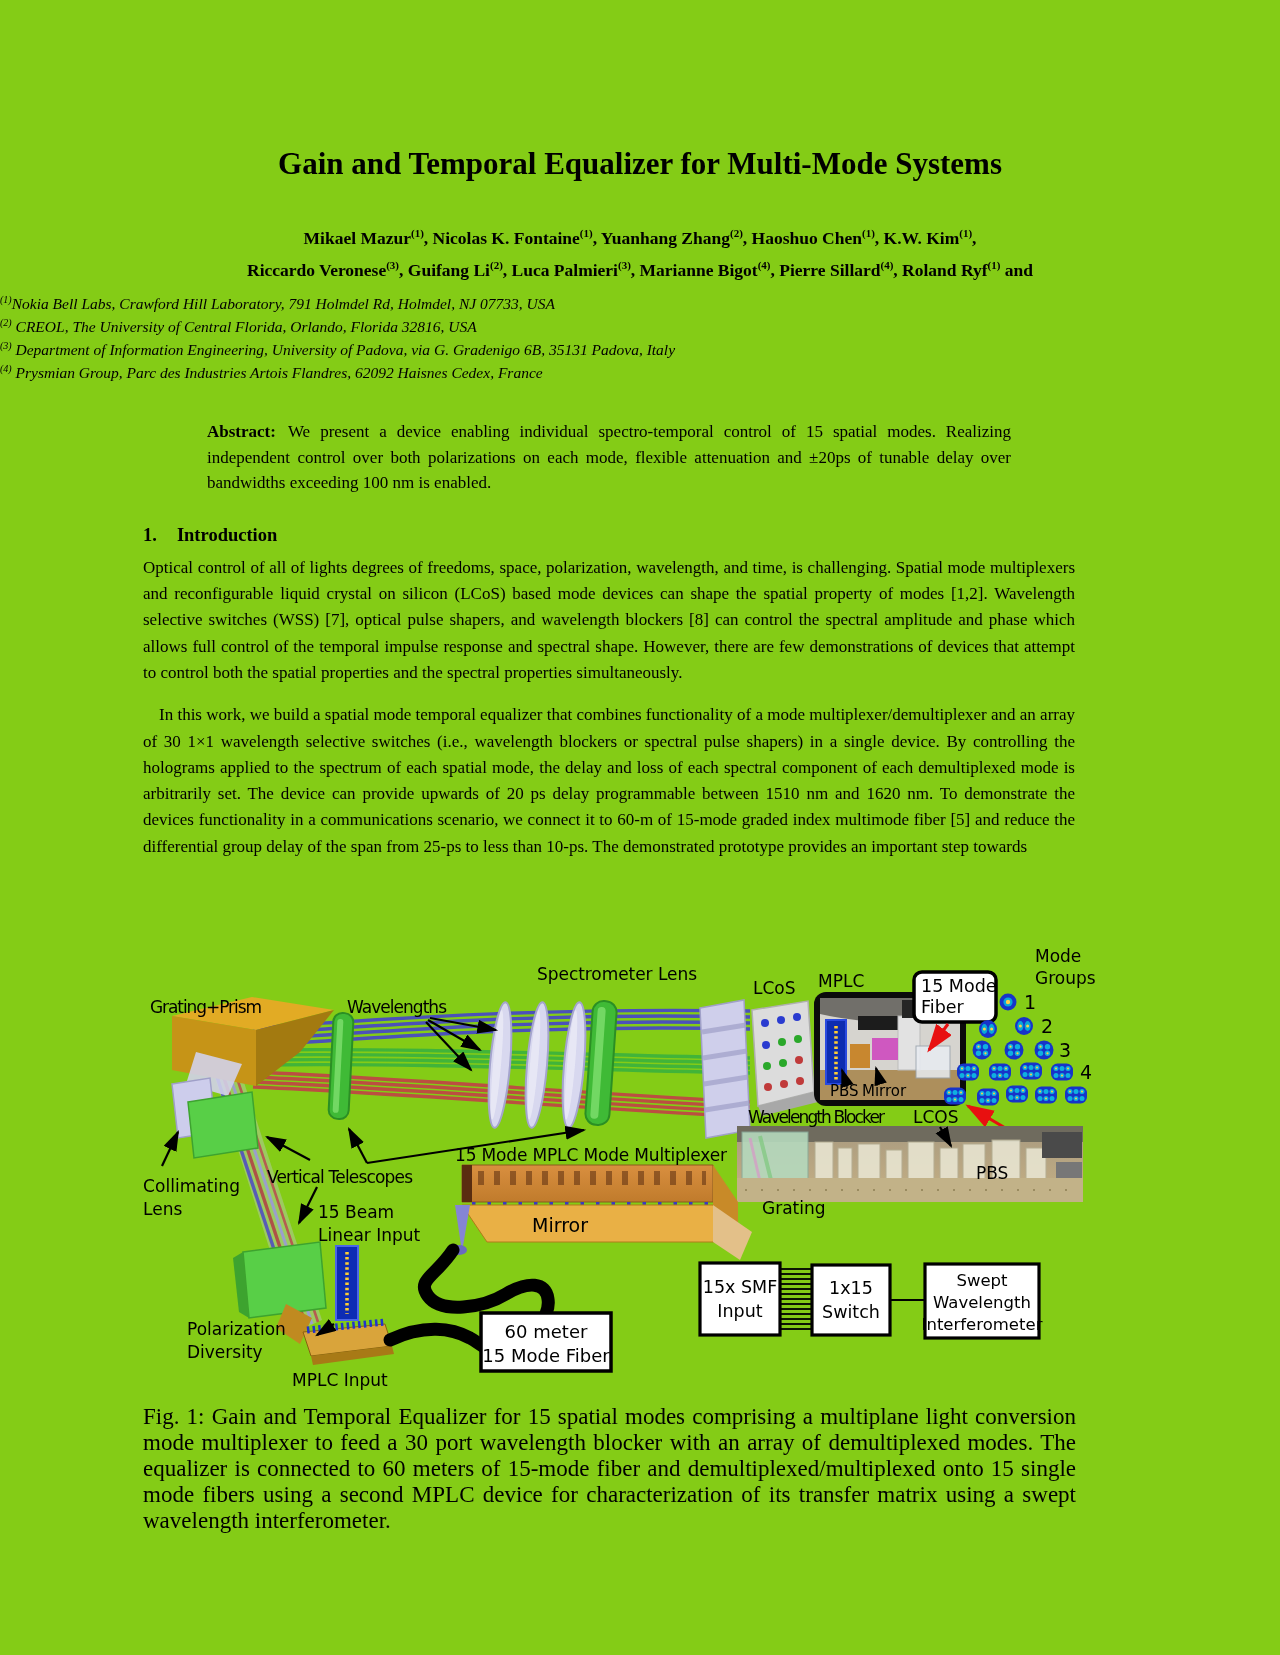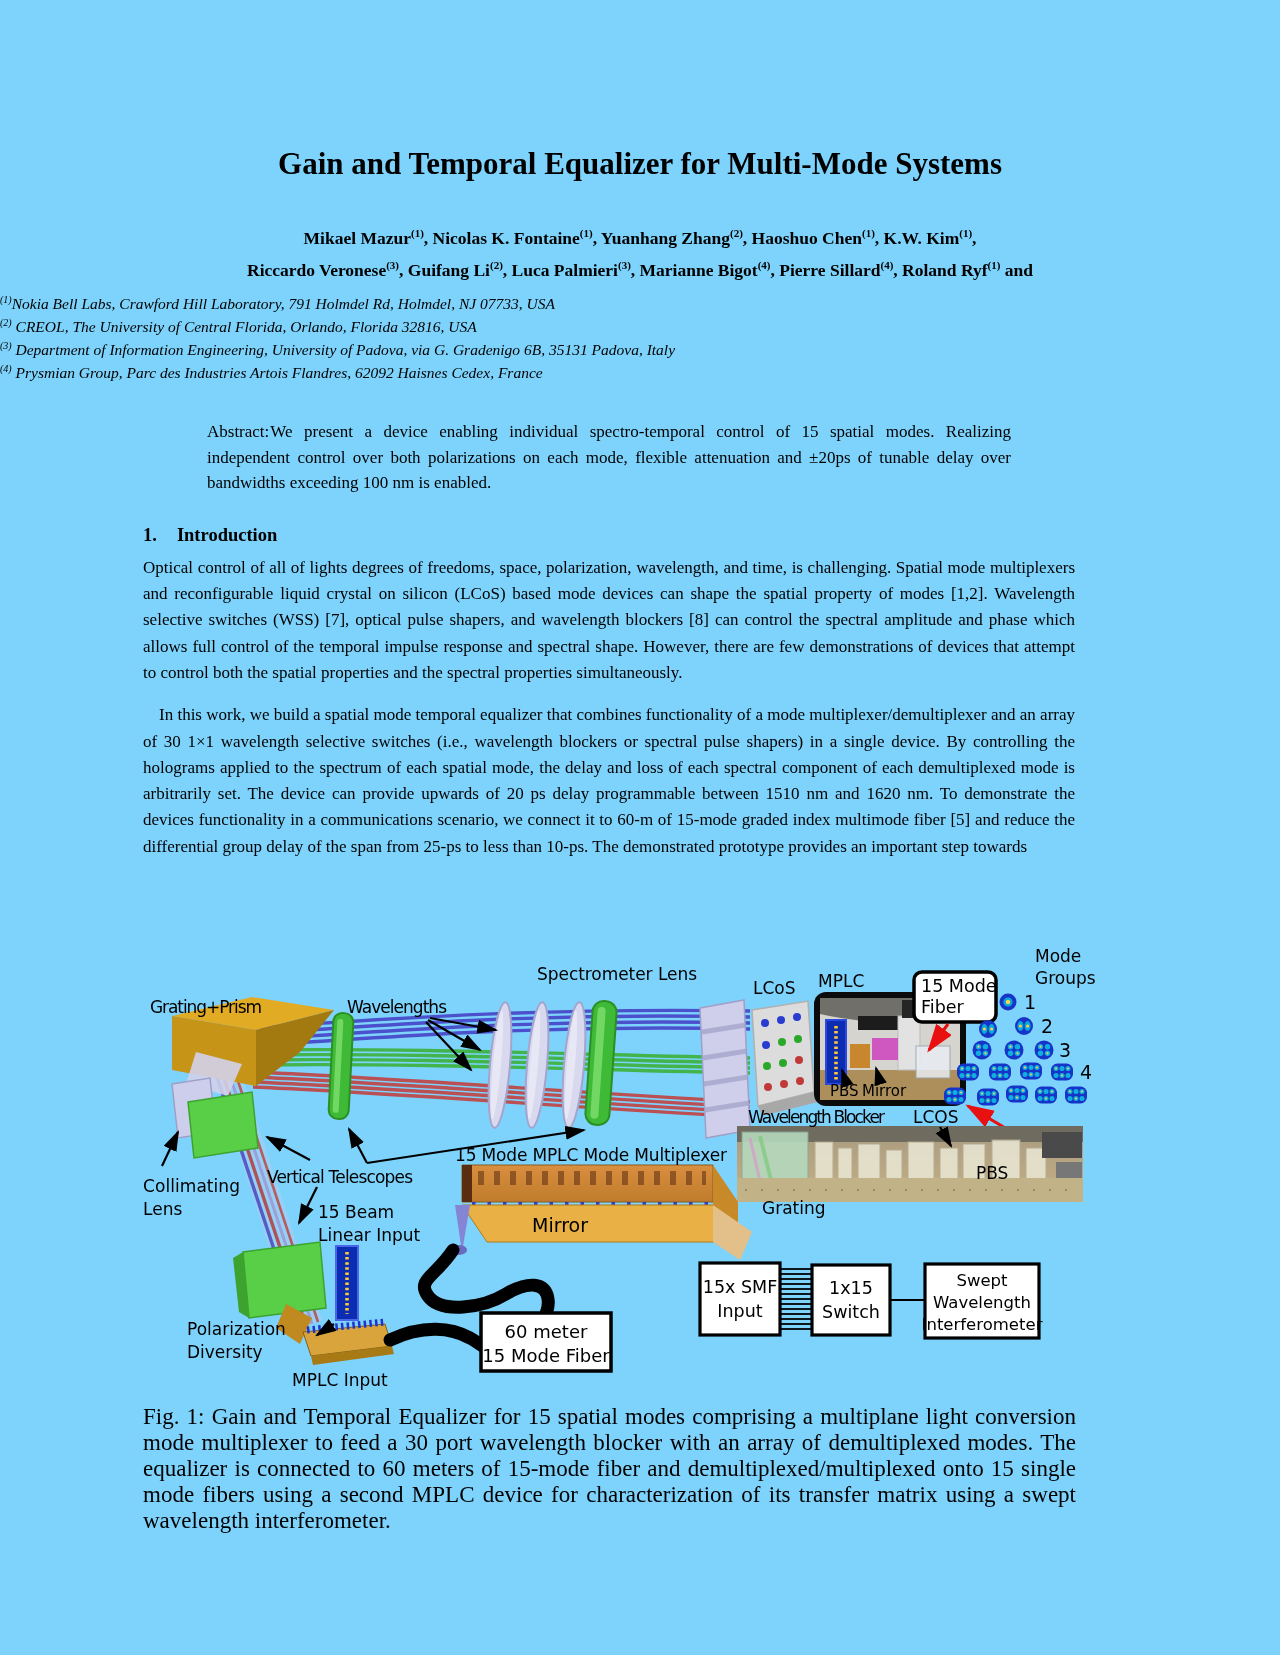--- a/index.html
+++ b/index.html
@@ -1,25 +1,25 @@
 <!DOCTYPE html>
 <html><head>
 <meta charset="utf-8">
 <style>
   html,body{margin:0;padding:0;background:#fff}
-  .page{position:relative;width:1280px;height:1655px;background:#7dd3fc;font-family:"Liberation Serif",serif;color:#000;overflow:hidden}
+  .page{position:relative;width:1280px;height:1655px;background:#84cc16;font-family:"Liberation Serif",serif;color:#000;overflow:hidden}
   .title{position:absolute;top:146px;left:0;width:100%;text-align:center;font-size:31px;font-weight:700}
   .authors{position:absolute;top:220px;left:0;width:100%;text-align:center;font-weight:700;font-size:17.5px;line-height:27px}
   .authors sup{font-size:11px}
   .affils{position:absolute;top:290px;left:0;width:100%;text-align:left;font-style:italic;font-size:15.5px;line-height:19px}
   .affils sup{font-size:10px}
   .email{position:absolute;top:374px;left:0;width:100%;text-align:center;font-style:italic;font-size:15.5px}
   .col{position:absolute;left:143px;top:419px;width:932px}
   .abstract{margin:0 64px;text-align:justify;font-size:17px;line-height:25.6px}
-  .abstract .lab{font-weight:400;margin-right:1px}
+  .abstract .lab{font-weight:700;margin-right:12px}
   .heading{margin-top:29px;font-size:18.5px;font-weight:700}
   .heading .num{margin-right:20px}
   p.body{margin:9px 0 0 0;text-align:justify;font-size:17px;line-height:26.3px}
   p.p2{text-indent:16px;margin-top:16px}
   .figwrap{position:absolute;top:880px;left:0;width:1280px;height:532px}
   .caption{position:absolute;top:1404px;left:143px;width:933px;text-align:justify;font-size:23px;line-height:26px}
   svg text{font-family:"DejaVu Sans",sans-serif;fill:#000}
 </style>
 </head>
 <body>

